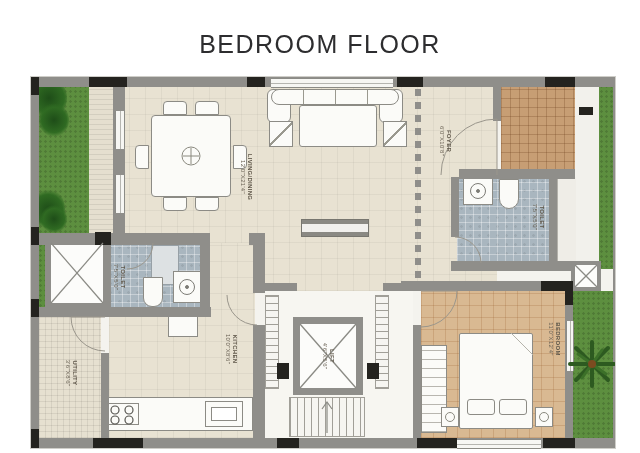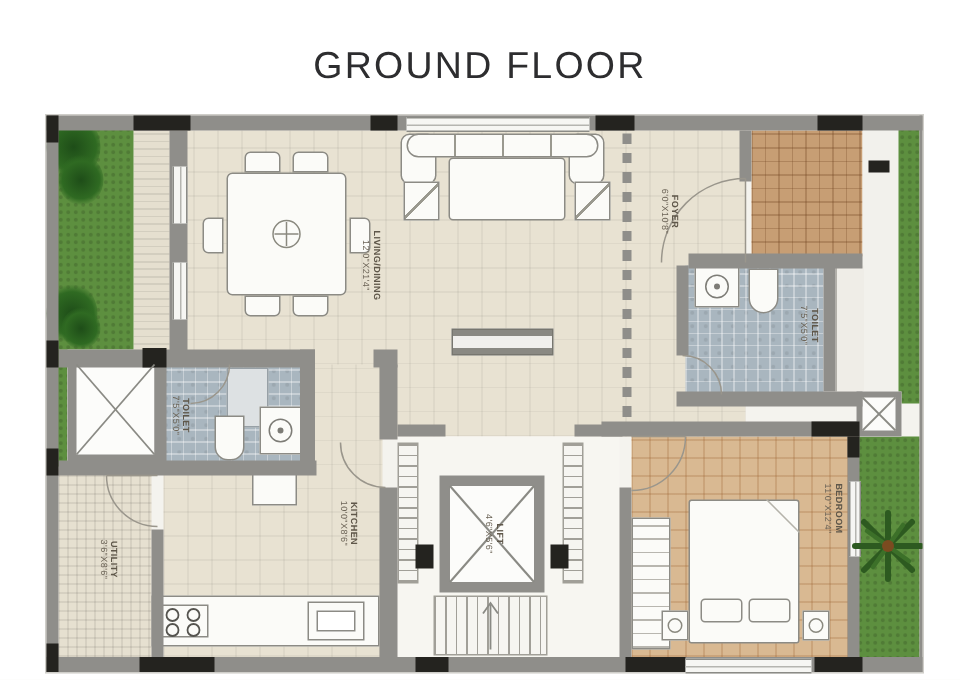--- a/index.html
+++ b/index.html
@@ -59,21 +59,21 @@
   #linework{position:absolute;left:0;top:0;z-index:35;pointer-events:none;}
   .label-anchor{position:absolute;width:0;height:0;z-index:50;}
   .label-inner{position:absolute;transform:translate(-50%,-50%) rotate(90deg);text-align:center;
         white-space:nowrap;color:#6b6356;font-size:6px;line-height:7px;letter-spacing:.3px;}
   .label-name{font-weight:bold;color:#5f574a;}
 </style>
 </head>
 <body>
 
 <div id="screen">
-  <div id="title">GROUND FLOOR</div>
+  <div id="title">BEDROOM FLOOR</div>
 
   <div id="plan">
 
     <div class="floor tile-beige" style="left:82px;top:10px;width:384px;height:204px;"></div>
     <div class="floor tile-beige" style="left:78px;top:166px;width:146px;height:195px;"></div>
     <div class="floor" style="left:234px;top:214px;width:148px;height:147px;background:#f7f6f1;"></div>
     <div class="floor tile-tan" style="left:390px;top:214px;width:150px;height:147px;"></div>
     <div class="floor grid-hatch" style="left:8px;top:236px;width:62px;height:125px;"></div>
     <div class="floor tile-blue" style="left:75px;top:166px;width:103px;height:68px;"></div>
     <div class="floor tile-blue" style="left:426px;top:100px;width:92px;height:86px;"></div>

